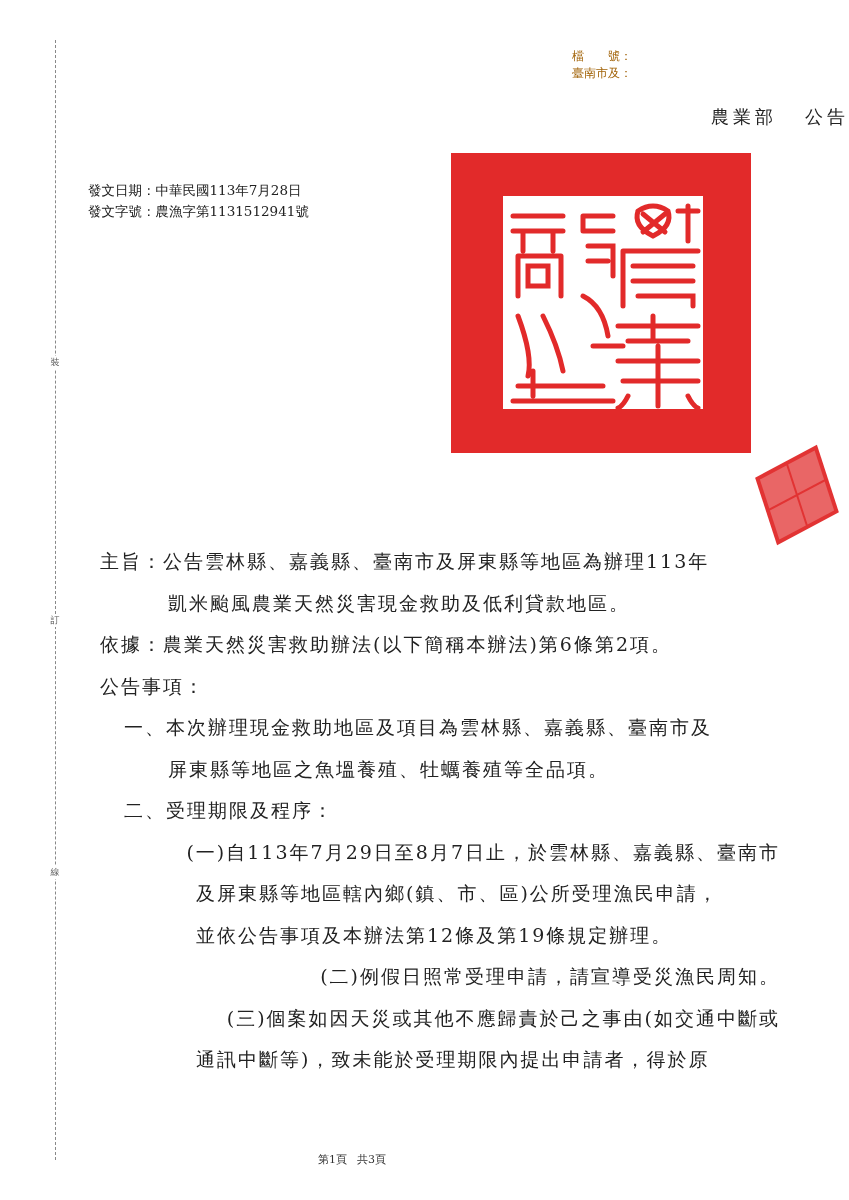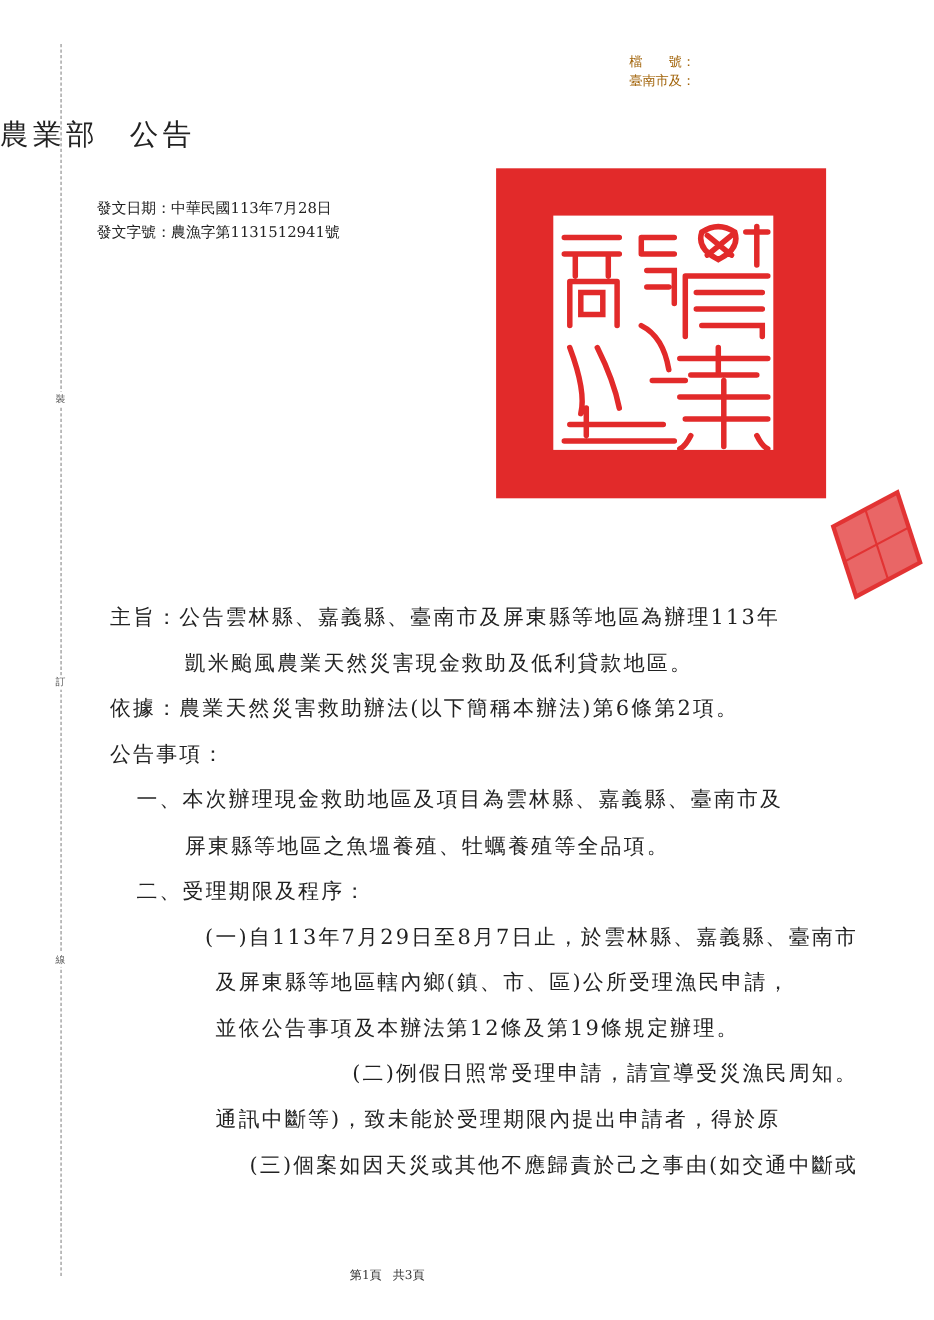--- a/index.html
+++ b/index.html
@@ -3,21 +3,21 @@
 <meta charset="utf-8">
 <style>
   html, body { margin:0; padding:0; background:#ffffff; }
   body { width:849px; height:1200px; position:relative; overflow:hidden;
          font-family:"DejaVu Serif", "Liberation Serif", serif; color:#222; }
   .binding-line { position:absolute; left:55px; top:40px; height:1120px; width:0;
                   border-left:1.5px dashed #888; }
   .binding-label { position:absolute; left:48px; font-size:9px; background:#fff; color:#555; width:14px; text-align:center; }
   .archive { position:absolute; left:572px; top:48px; font-size:12px; line-height:17px; color:#a16207; }
   .archive .row { display:flex; }
-  .title { position:absolute; left:0; width:849px; top:105px; text-align:left; font-size:26px; letter-spacing:4px; }
+  .title { position:absolute; left:0; width:849px; top:105px; text-align:right; font-size:18px; letter-spacing:4px; }
   .title span + span { margin-left:28px; }
   .meta { position:absolute; left:88px; top:180px; font-size:13.5px; line-height:21px; }
   .seal { position:absolute; left:451px; top:153px; width:300px; height:300px; background:#e22a2a; }
   .seal-inner { position:absolute; left:52px; top:43px; width:200px; height:213px; background:#fff; }
   .seal-inner svg { width:100%; height:100%; }
   .small-seal { position:absolute; left:762px; top:460px; width:70px; height:70px; transform:rotate(-28deg) skewX(-10deg);
                 background:#e23333; }
   .small-seal .g { position:absolute; width:30px; height:30px; background:#fff; opacity:0.25; }
   .body { position:absolute; left:100px; top:541px; width:680px; font-size:19px; line-height:41.5px; letter-spacing:2px; }
   .line { white-space:nowrap; }
@@ -76,19 +76,19 @@
   <div class="line ind1">凱米颱風農業天然災害現金救助及低利貸款地區。</div>
   <div class="line"><span>依據：</span><span>農業天然災害救助辦法(以下簡稱本辦法)第6條第2項。</span></div>
   <div class="line">公告事項：</div>
   <div class="line ind2">一、本次辦理現金救助地區及項目為雲林縣、嘉義縣、臺南市及</div>
   <div class="line ind3">屏東縣等地區之魚塭養殖、牡蠣養殖等全品項。</div>
   <div class="line ind2">二、受理期限及程序：</div>
   <div class="line ind4">(一)自113年7月29日至8月7日止，於雲林縣、嘉義縣、臺南市</div>
   <div class="line ind5">及屏東縣等地區轄內鄉(鎮、市、區)公所受理漁民申請，</div>
   <div class="line ind5">並依公告事項及本辦法第12條及第19條規定辦理。</div>
   <div class="line ind4">(二)例假日照常受理申請，請宣導受災漁民周知。</div>
+  <div class="line ind4">(三)個案如因天災或其他不應歸責於己之事由(如交通中斷或</div>
   <div class="line ind5">通訊中斷等)，致未能於受理期限內提出申請者，得於原</div>
-  <div class="line ind4">(三)個案如因天災或其他不應歸責於己之事由(如交通中斷或</div>
 </div>
 
 <div class="footer">
   <span>第1頁</span><span>共3頁</span>
 </div>
 
 </body></html>

